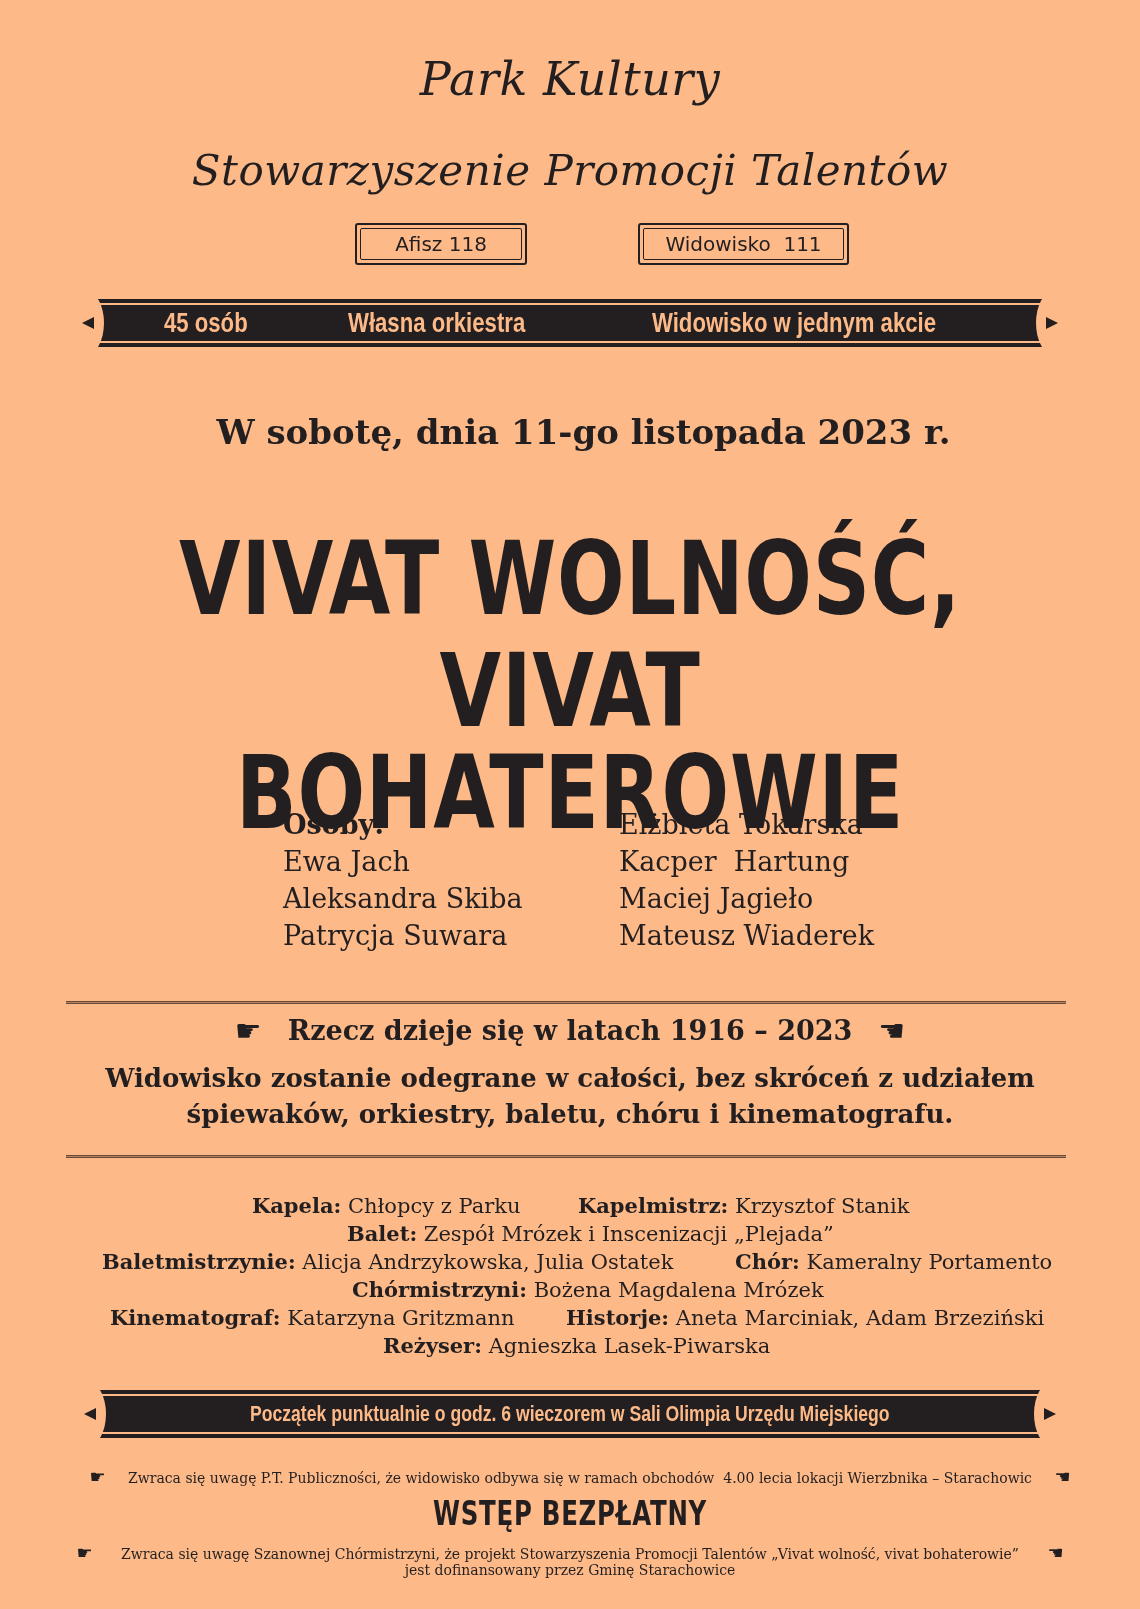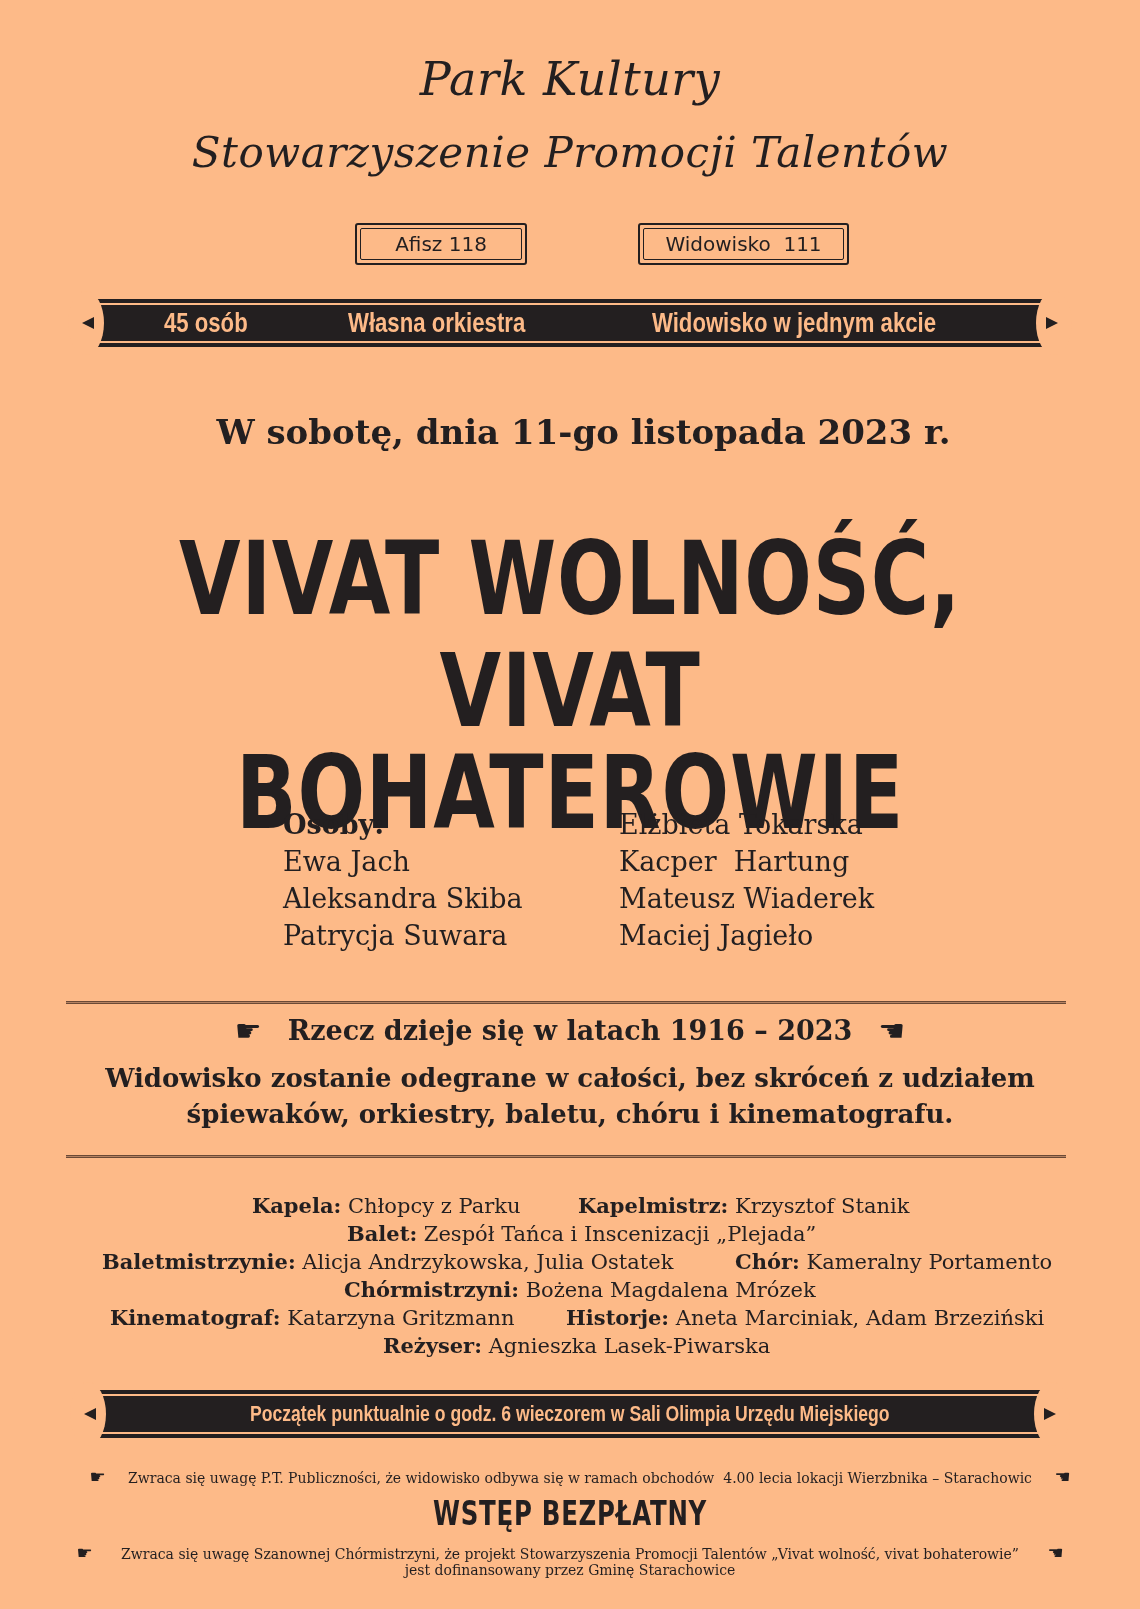--- a/index.html
+++ b/index.html
@@ -15,21 +15,21 @@
     .center { left: 0; width: 1140px; text-align: center; }
 
     
     .script {
       font-family: "DejaVu Serif", serif;
       font-style: italic;
       letter-spacing: 0.5px;
       color: #231F20;
     }
     #park { top: 52px; font-size: 46px; font-weight: normal; }
-    #assoc { top: 128px; font-size: 42px; font-weight: normal; }
+    #assoc { top: 146px; font-size: 42px; font-weight: normal; }
 
     
     .ticket {
       top: 223px; height: 42px;
       border: 2px solid #231F20;
       border-radius: 3px;
       font-family: "DejaVu Sans", sans-serif;
       font-size: 20px;
       display: flex; align-items: center; justify-content: center;
     }
@@ -161,22 +161,22 @@
 
 <div class="abs cast" id="cast-left">
   <div class="heading">Osoby:</div>
   <div>Ewa Jach</div>
   <div>Aleksandra Skiba</div>
   <div>Patrycja Suwara</div>
 </div>
 <div class="abs cast" id="cast-right">
   <div>Elżbieta Tokarska</div>
   <div style="white-space:pre">Kacper  Hartung</div>
+  <div>Maciej Jagieło</div>
   <div>Mateusz Wiaderek</div>
-  <div>Maciej Jagieło</div>
 </div>
 
 <div class="abs sep" id="sep-1"></div>
 
 <div class="abs center" id="era">
   <span class="hand">☛</span>
   <span>Rzecz dzieje się w latach 1916 – 2023</span>
   <span class="hand">☚</span>
 </div>
 <div class="abs center" id="performance">
@@ -190,31 +190,31 @@
   <div class="credit-row" style="top:1192px;left:252px">
     <b>Kapela:</b>
     <span>Chłopcy z Parku</span>
   </div>
   <div class="credit-row" style="top:1192px;left:578px">
     <b>Kapelmistrz:</b>
     <span>Krzysztof Stanik</span>
   </div>
   <div class="credit-row" style="top:1220px;left:347px">
     <b>Balet:</b>
-    <span>Zespół Tańca i Inscenizacji „Plejada”</span>
+    <span>Zespół Mrózek i Inscenizacji „Plejada”</span>
   </div>
   <div class="credit-row" style="top:1248px;left:102px">
     <b>Baletmistrzynie:</b>
     <span>Alicja Andrzykowska, Julia Ostatek</span>
   </div>
   <div class="credit-row" style="top:1248px;left:735px">
     <b>Chór:</b>
     <span>Kameralny Portamento</span>
   </div>
-  <div class="credit-row" style="top:1276px;left:344px">
+  <div class="credit-row" style="top:1276px;left:352px">
     <b>Chórmistrzyni:</b>
     <span>Bożena Magdalena Mrózek</span>
   </div>
   <div class="credit-row" style="top:1304px;left:110px">
     <b>Kinematograf:</b>
     <span>Katarzyna Gritzmann</span>
   </div>
   <div class="credit-row" style="top:1304px;left:566px">
     <b>Historje:</b>
     <span>Aneta Marciniak, Adam Brzeziński</span>

